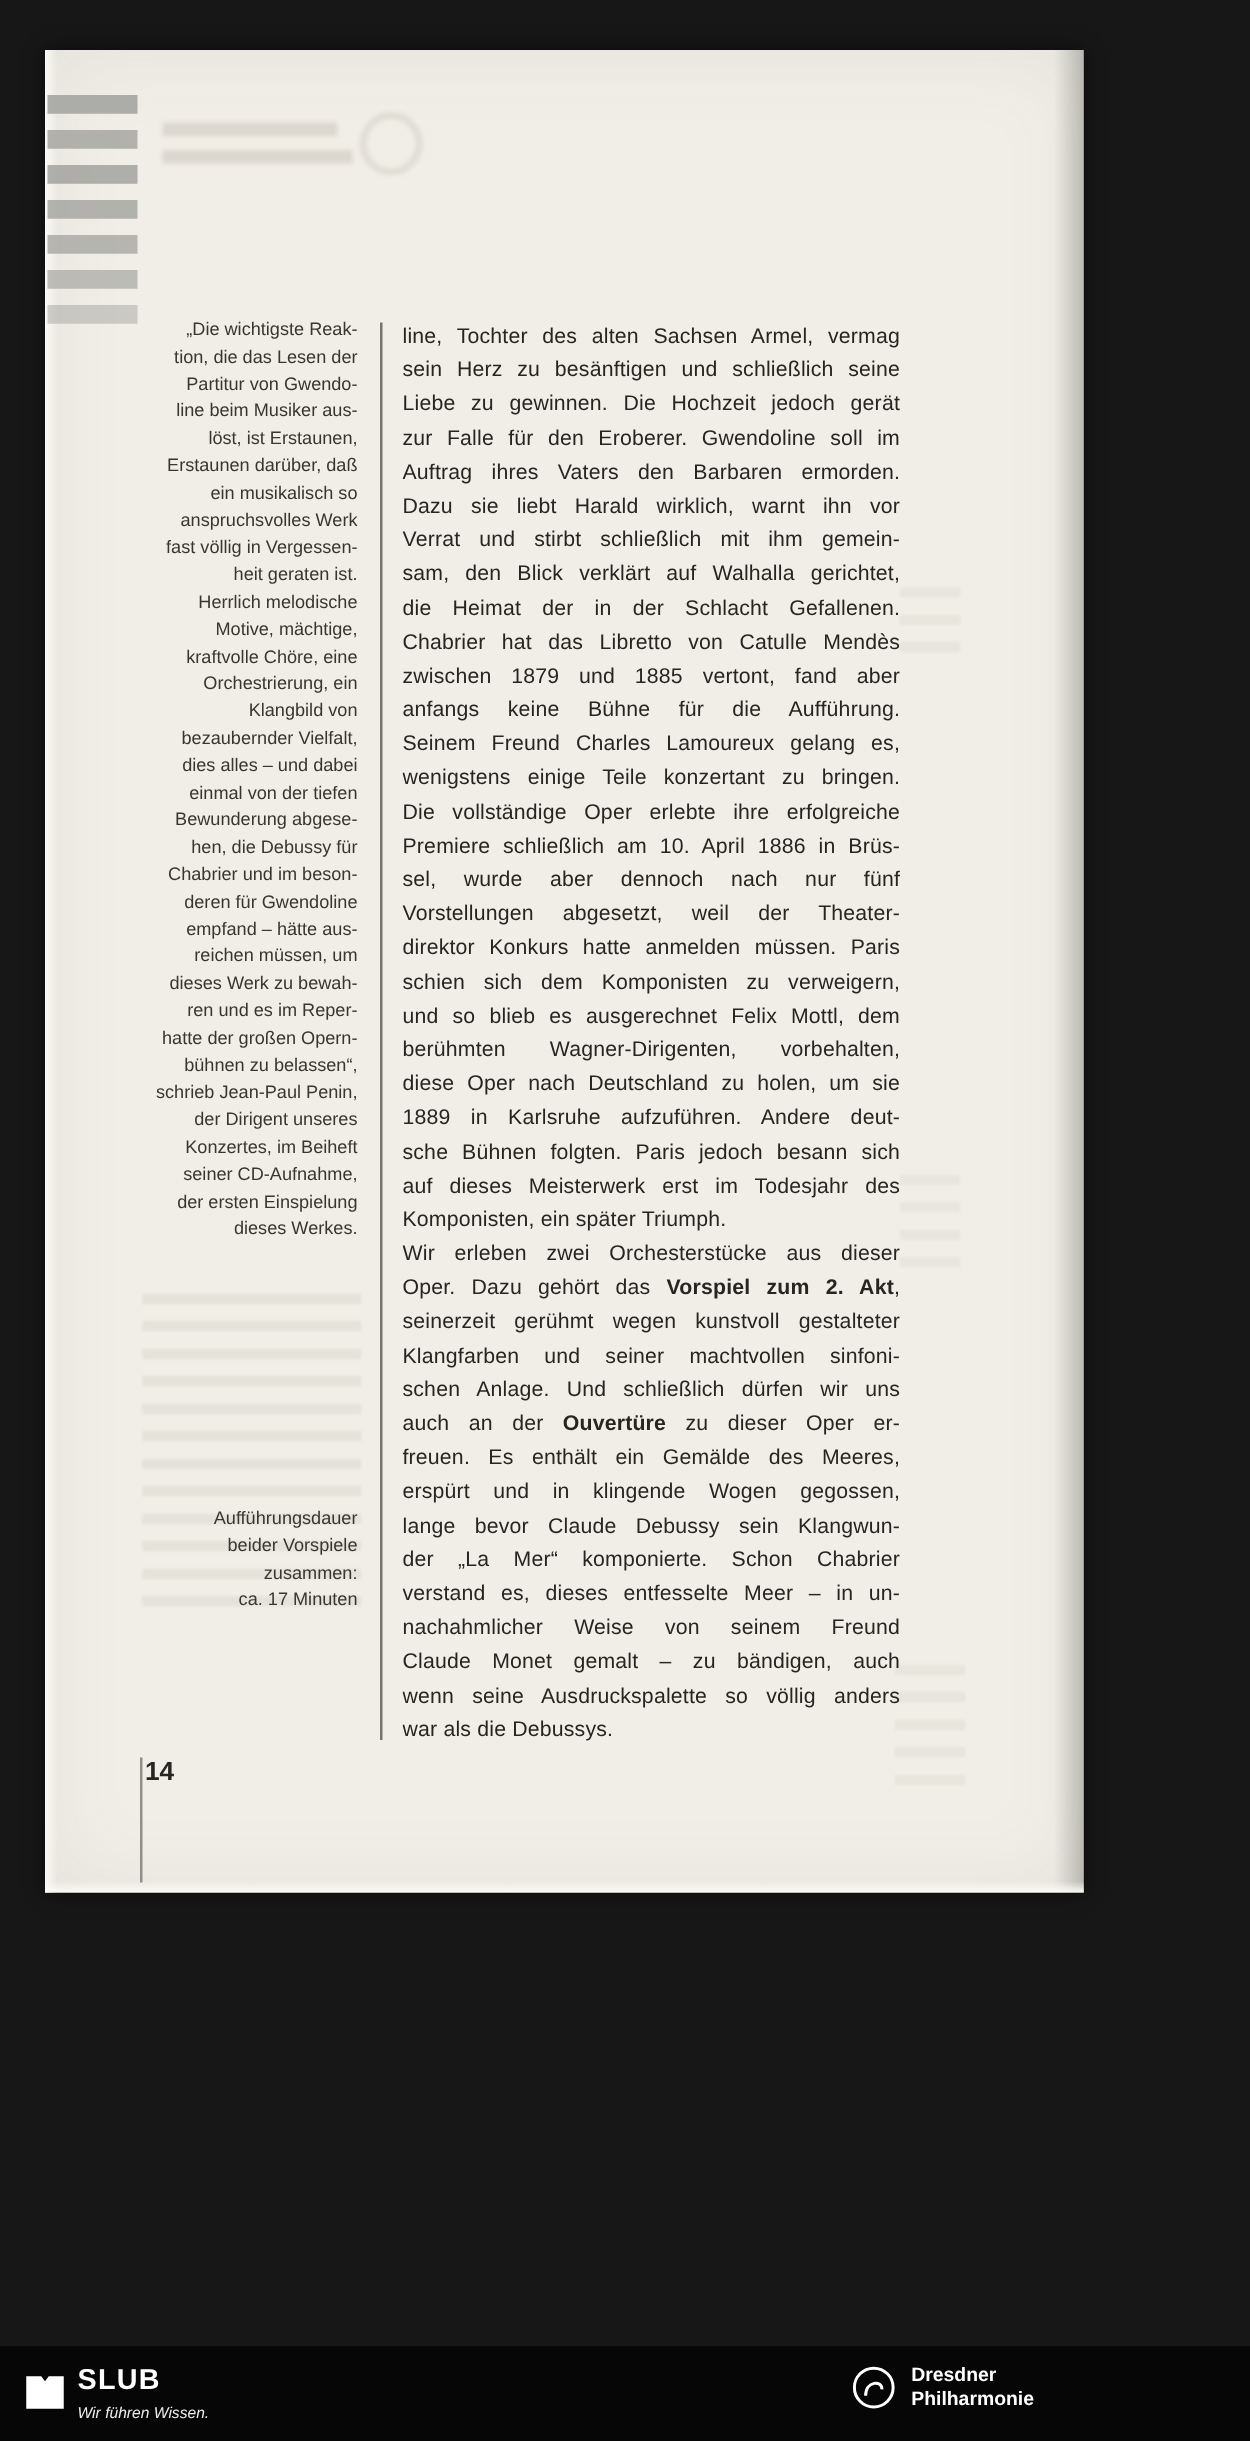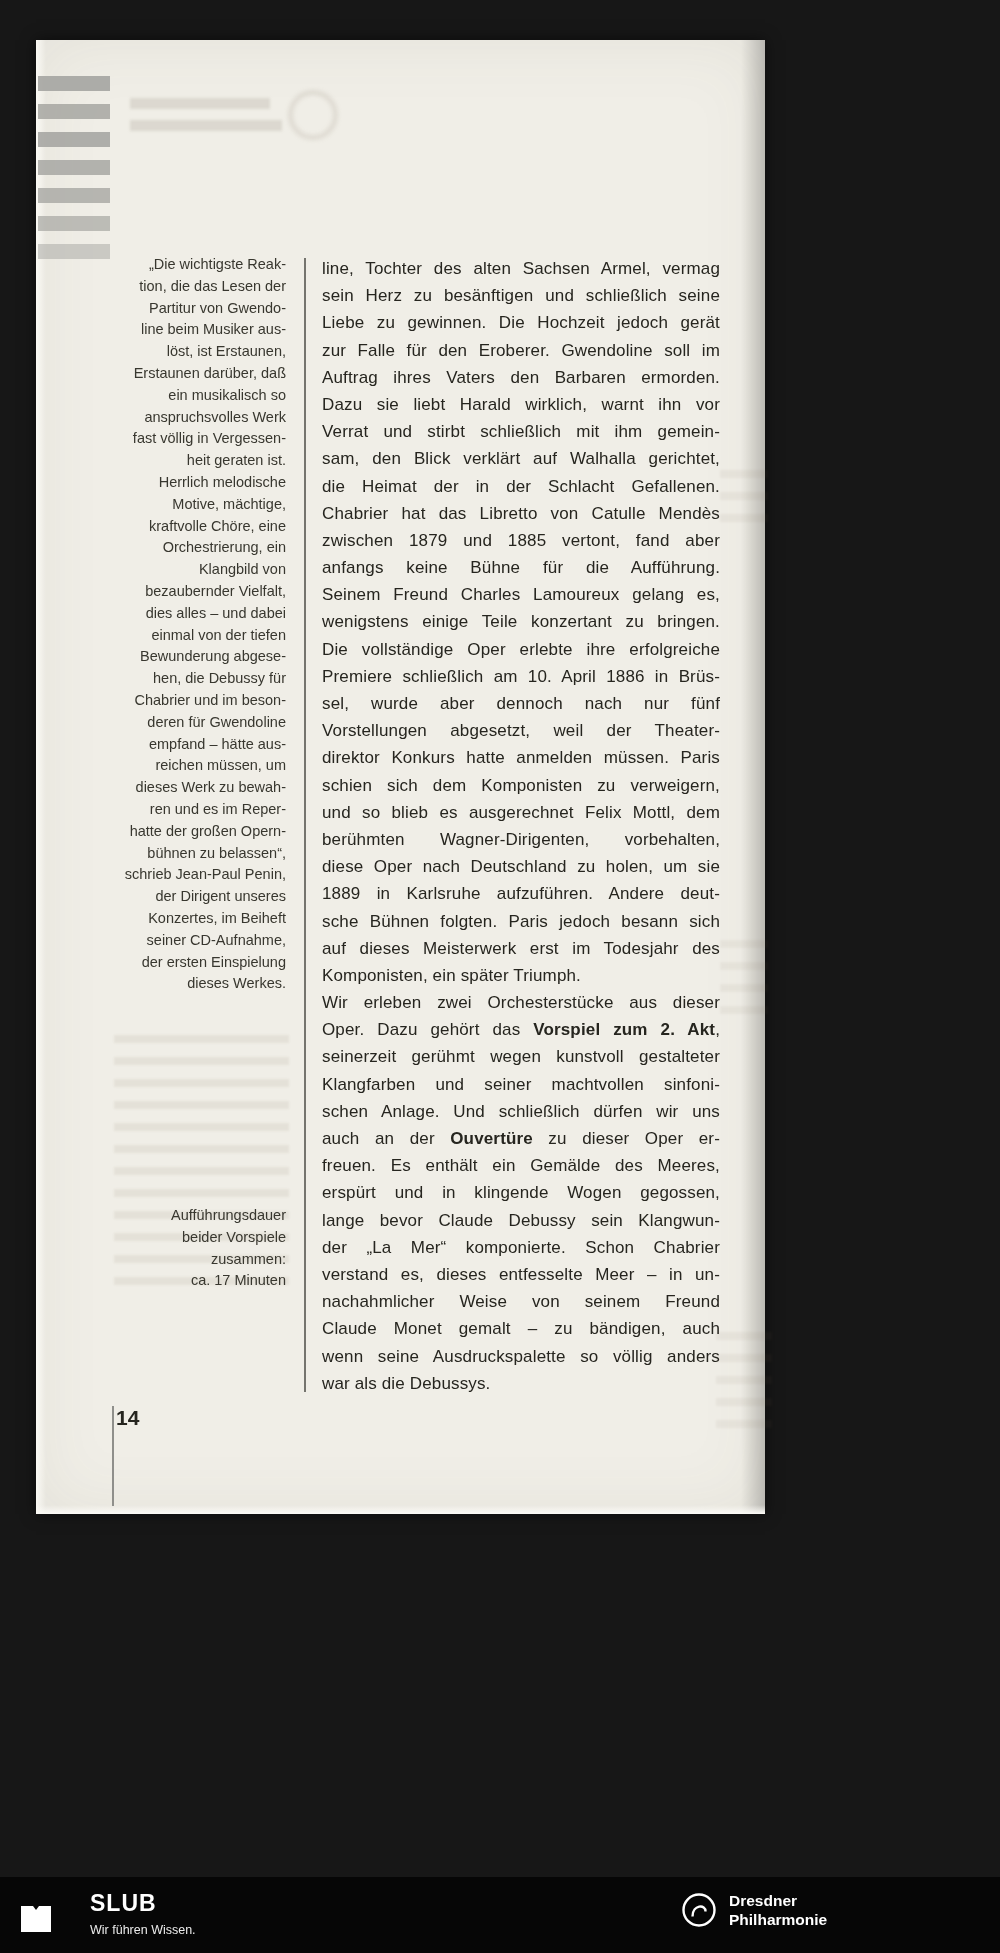--- a/index.html
+++ b/index.html
@@ -9,21 +9,21 @@
     height: 1953px;
     overflow: hidden;
     background: var(--scan-backdrop, #171717);
     font-family: "Liberation Sans", "DejaVu Sans", sans-serif;
   }
 
   
   .page {
     position: absolute;
     left: 36px; top: 40px;
-    width: 729px; height: 1474px;
+    width: 831px; height: 1474px;
     background: var(--page-background, #f0eee7);
     box-shadow: inset 0 0 70px rgba(95, 85, 60, 0.08), 0 0 14px rgba(0,0,0,0.55);
   }
   .page-right-shade {
     position: absolute; right: 0; top: 0; bottom: 0; width: 24px;
     background: linear-gradient(to right, rgba(0,0,0,0), rgba(0,0,0,0.20));
   }
   .page-left-edge {
     position: absolute; left: 0; top: 0; bottom: 0; width: 10px;
     background: linear-gradient(to right, #fbfaf5, rgba(251,250,245,0));
@@ -100,25 +100,25 @@
     color: var(--text-primary, #26251f);
   }
 
   
   .footer {
     position: absolute; left: 0; top: 1877px;
     width: 1000px; height: 76px;
     background: var(--footer-background, #060606);
     color: var(--footer-text, #ffffff);
   }
-  .slub { position: absolute; left: 18px; top: 13px; display: flex; align-items: flex-end; gap: 28px; }
+  .slub { position: absolute; left: 18px; top: 13px; display: flex; align-items: center; }
   .slub-icon { display: block; width: 36px; height: 36px; }
   .slub-textcol { margin-left: 8px; }
   .slub-title { font-size: 23px; font-weight: 700; letter-spacing: 1px; line-height: 26px; }
-  .slub-tagline { font-size: 12.5px; margin-top: 7px; color: #ececec; }
+  .slub-tagline { font-size: 12.5px; margin-top: 7px; color: #ececec; font-style: italic; }
   .dp { position: absolute; left: 680px; top: 14px; display: flex; align-items: center; justify-content: center; }
   .dp-icon { display: block; width: 38px; height: 38px; }
   .dp-textcol { margin-left: 11px; font-size: 15.5px; font-weight: 700; line-height: 19px; }
 </style>
 </head>
 <body>
 
 <div id="stage">
 
   <div class="page">

